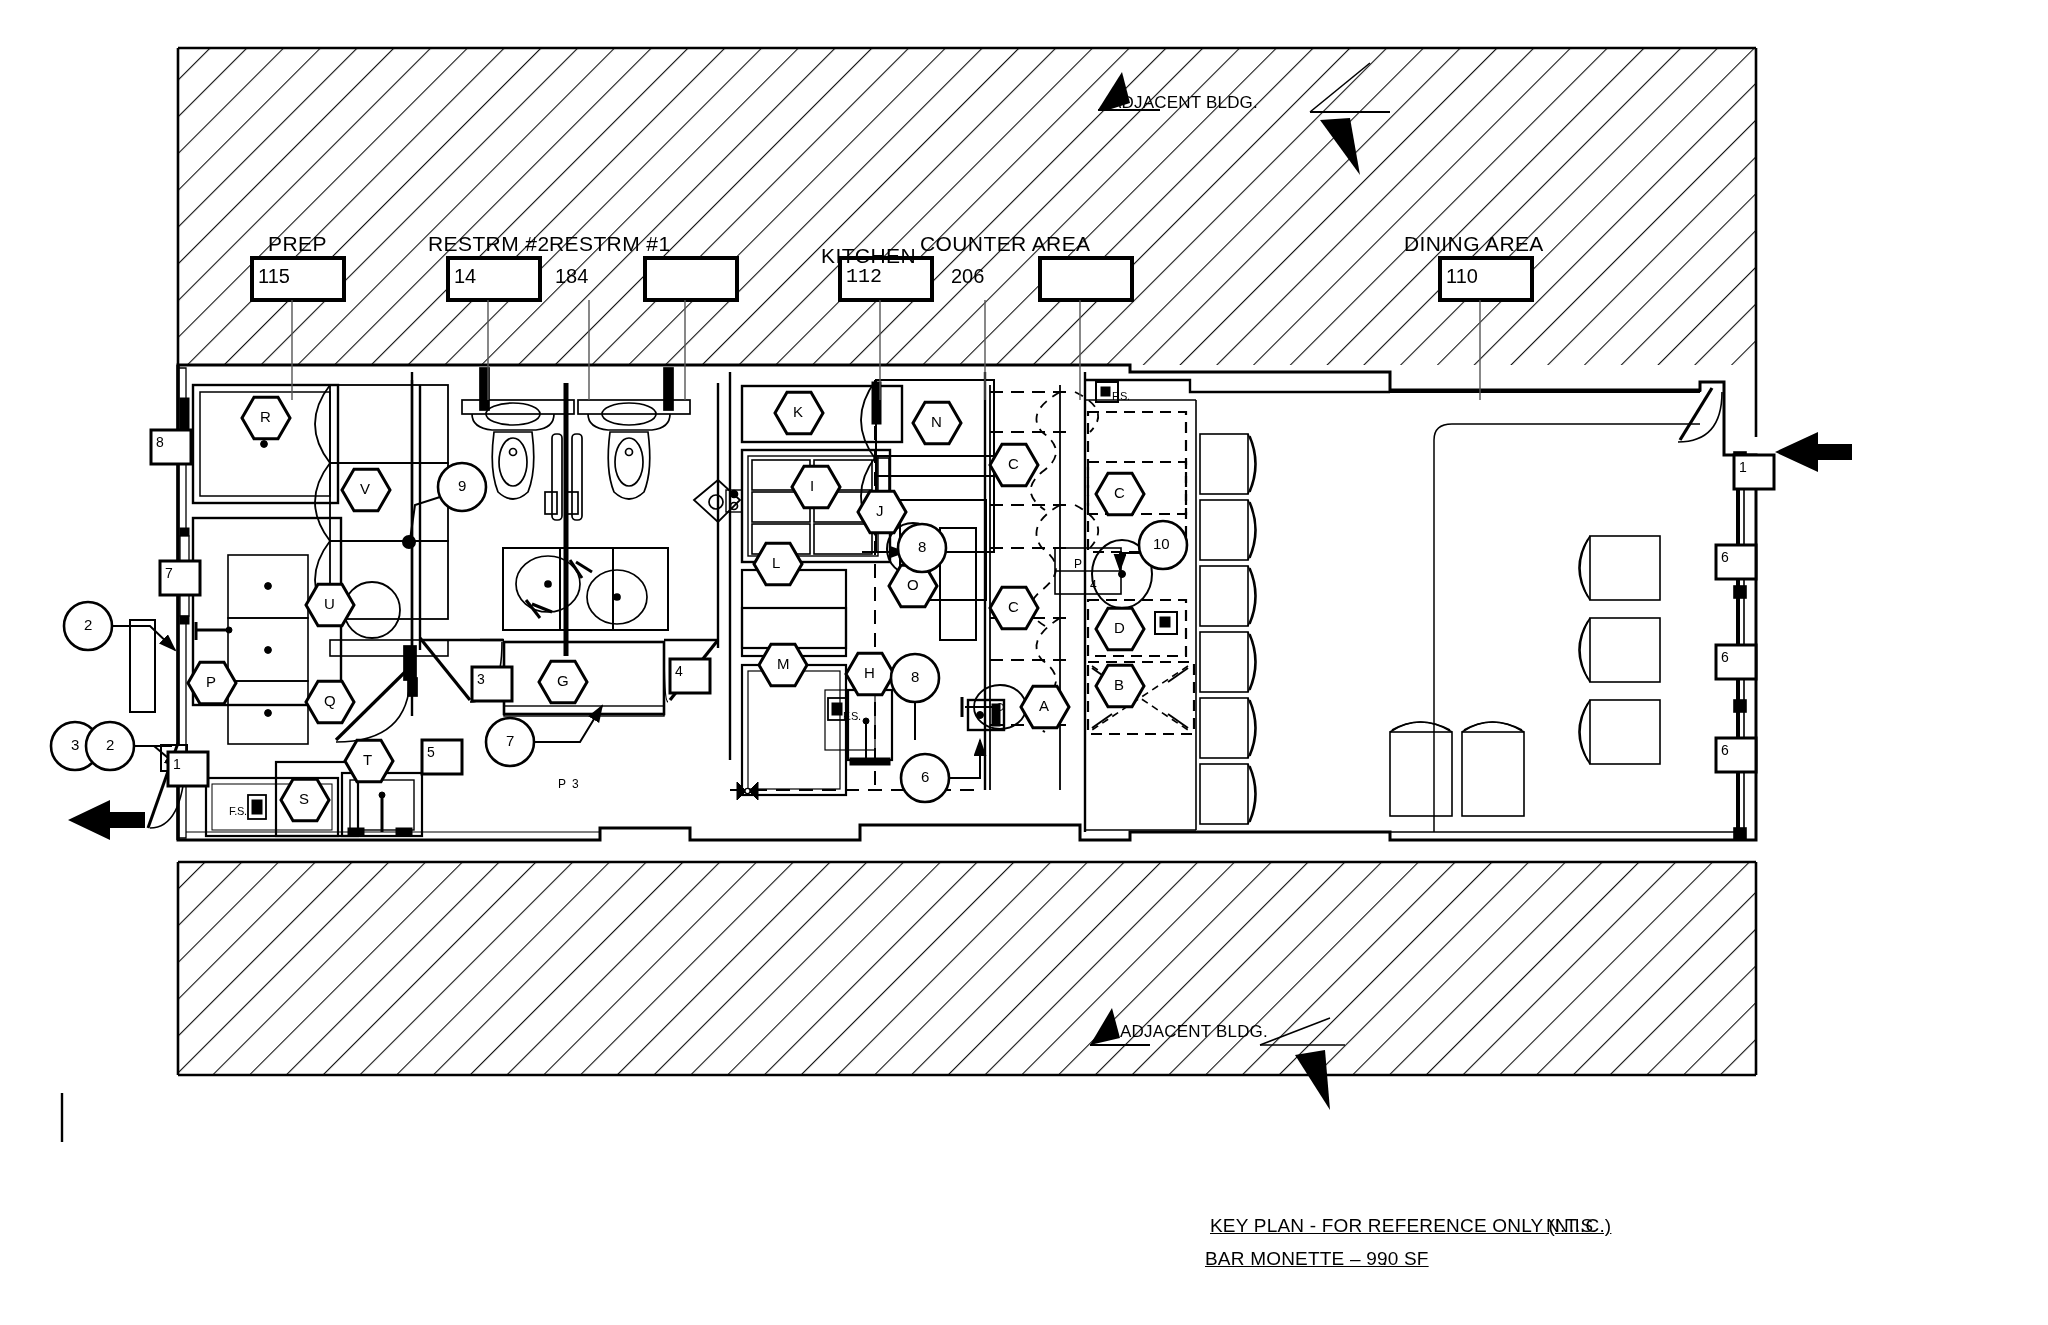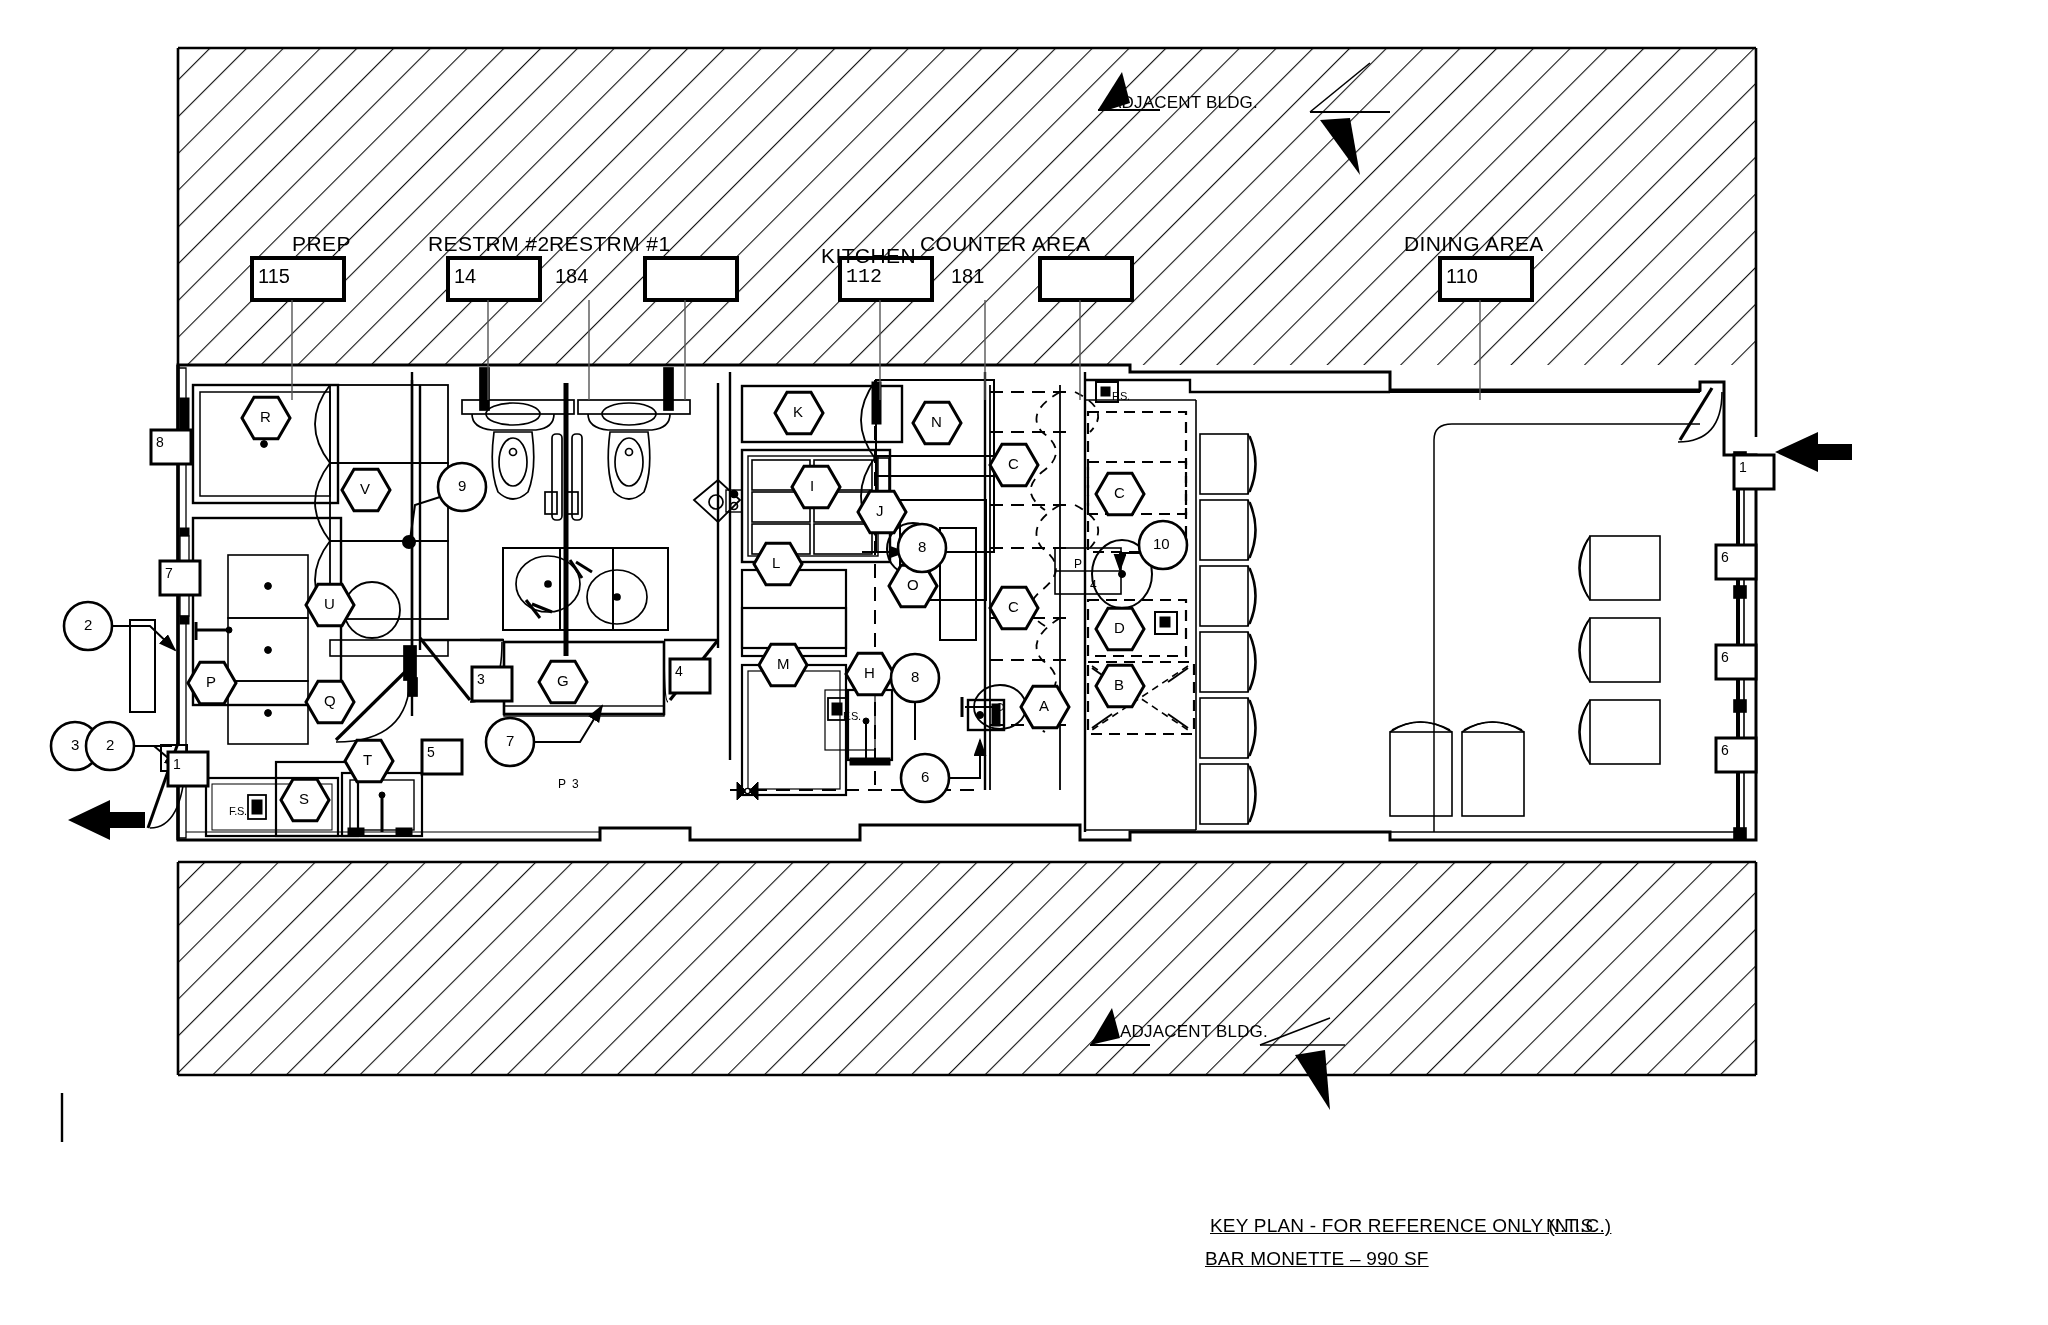--- a/index.html
+++ b/index.html
@@ -604,30 +604,30 @@
     <g>
       <rect x="1716" y="738" width="40" height="34" fill="#fff" stroke="#000" stroke-width="3"></rect>
     </g>
     <g>
       <rect x="168" y="752" width="40" height="34" fill="#fff" stroke="#000" stroke-width="3"></rect>
     </g>
     <line x1="62" y1="1093" x2="62" y2="1142" stroke="#000" stroke-width="2.4"></line>
   </svg>
 
 <div id="text-layer">
-    <div class="txt roomname" style="left: 268px; top: 232px; margin-left: 24px;">PREP</div>
+    <div class="txt roomname" style="left: 268px; top: 232px;">PREP</div>
     <div class="txt roomnum" style="left: 258px; top: 265px;">115</div>
     <div class="txt roomname" style="left: 428px; top: 232px;">RESTRM #2</div>
     <div class="txt roomnum" style="left: 454px; top: 265px;">14</div>
     <div class="txt roomname" style="left: 549px; top: 232px;">RESTRM #1</div>
     <div class="txt roomnum" style="left: 555px; top: 265px;">184</div>
     <div class="txt roomname" style="left: 821px; top: 244px;">KITCHEN</div>
     <div class="txt roomnum" style="left: 846px; top: 265px; font-family: Liberation Mono, monospace;">112</div>
     <div class="txt roomname" style="left: 920px; top: 232px;">COUNTER AREA</div>
-    <div class="txt roomnum" style="left: 951px; top: 265px;">181</div>
+    <div class="txt roomnum" style="left: 951px; top: 265px;">206</div>
     <div class="txt roomname" style="left: 1404px; top: 232px;">DINING AREA</div>
     <div class="txt roomnum" style="left: 1446px; top: 265px;">110</div>
     <div class="txt tagletter" style="left: 260px; top: 408px;">R</div>
     <div class="txt tagletter" style="left: 360px; top: 480px;">V</div>
     <div class="txt tagletter" style="left: 324px; top: 595px;">U</div>
     <div class="txt tagletter" style="left: 206px; top: 673px;">P</div>
     <div class="txt tagletter" style="left: 324px; top: 692px;">Q</div>
     <div class="txt tagletter" style="left: 299px; top: 790px;">S</div>
     <div class="txt tagletter" style="left: 363px; top: 751px;">T</div>
     <div class="txt tagletter" style="left: 557px; top: 672px;">G</div>

